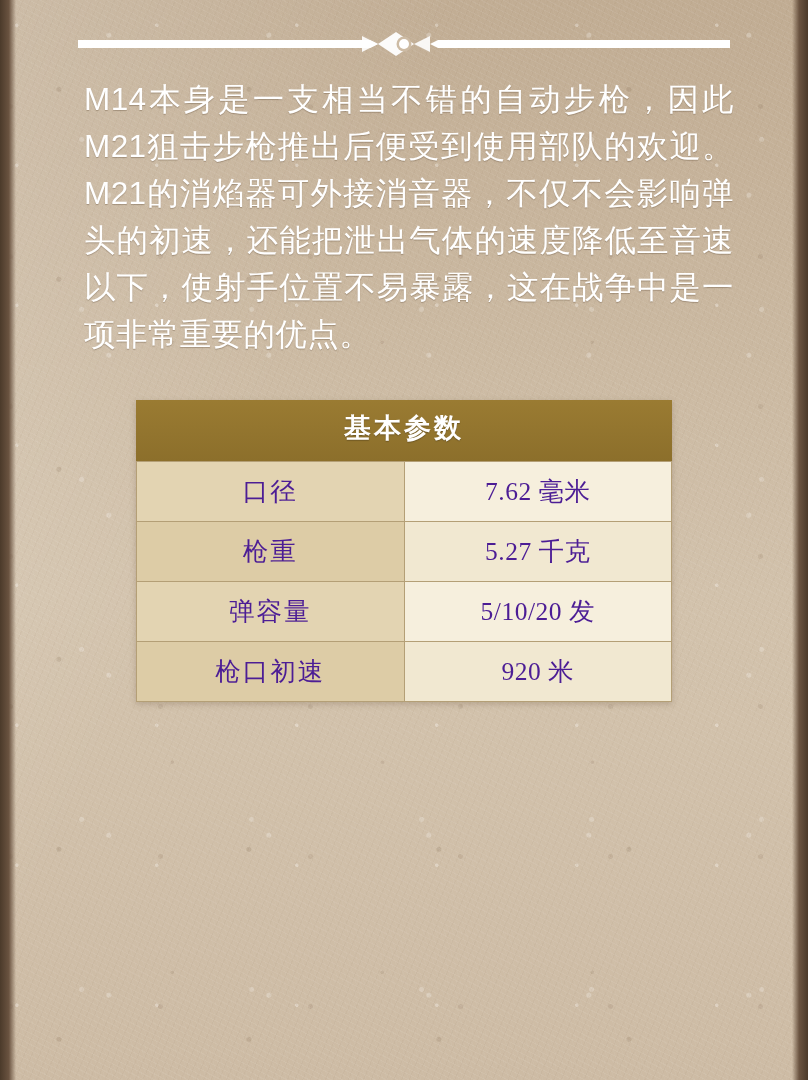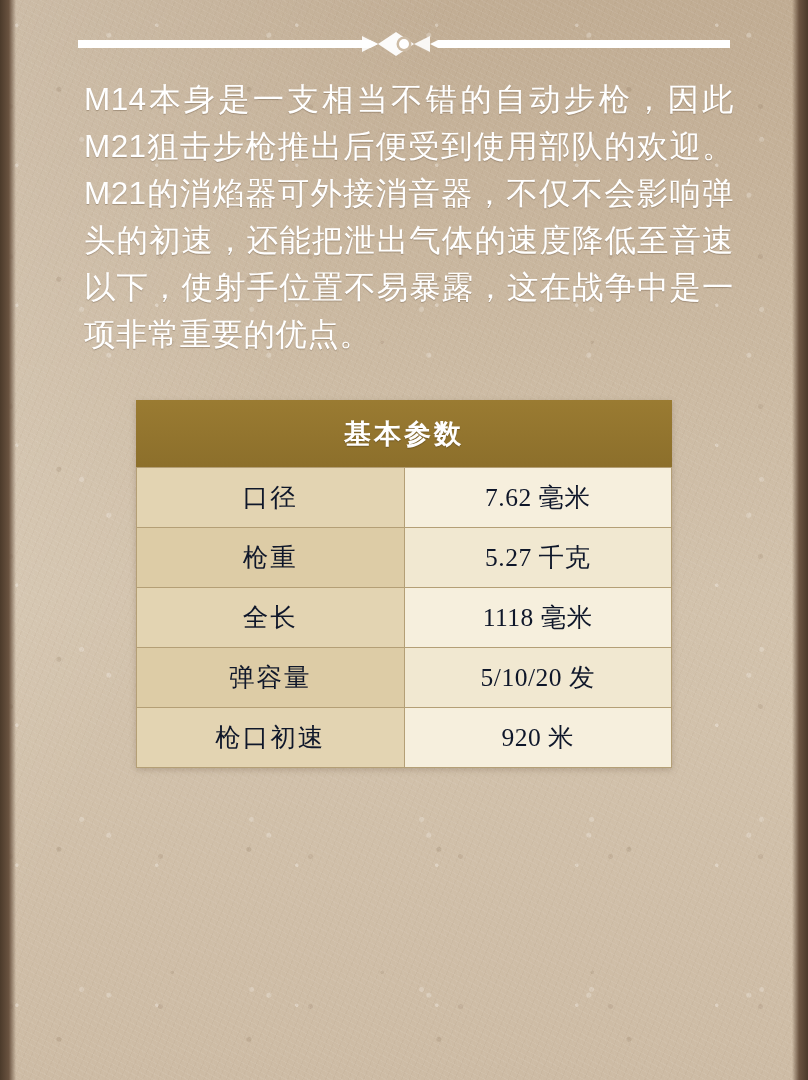--- a/index.html
+++ b/index.html
@@ -99,28 +99,28 @@
     table-layout: fixed;
   }
   table.spec caption {
     caption-side: top;
     background: linear-gradient(180deg, #9a7b32 0%, #8c6f2b 100%);
     color: #ffffff;
     font-family: "Liberation Serif", serif;
     font-weight: 700;
     font-size: 27px;
     letter-spacing: 3px;
-    padding: 16px 0 15px;
+    padding: 10px 0 15px;
     text-shadow: 0 1px 1px rgba(60,45,20,0.4);
   }
   table.spec td {
     height: 59px;
     font-family: "Liberation Serif", serif;
     font-size: 25.5px;
-    color: #0f172a;
+    color: #4c1d95;
     text-align: center;
     border: 1px solid #b49f76;
     padding: 0 6px;
     white-space: nowrap;
     overflow: hidden;
   }
   table.spec td.k {
     width: 50%;
     background-color: #e3d4b2;
     letter-spacing: 2px;
@@ -163,24 +163,20 @@
       <tbody>
         <tr>
           <td class="k">口径</td>
           <td class="v">7.62 毫米</td>
         </tr>
         <tr>
           <td class="k">枪重</td>
           <td class="v">5.27 千克</td>
         </tr>
         <tr>
-          <td class="k">全长</td>
-          <td class="v">1118 毫米</td>
-        </tr>
-        <tr>
           <td class="k">弹容量</td>
           <td class="v">5/10/20 发</td>
         </tr>
         <tr>
           <td class="k">枪口初速</td>
           <td class="v">920 米</td>
         </tr>
       </tbody>
     </table>
   </div>

